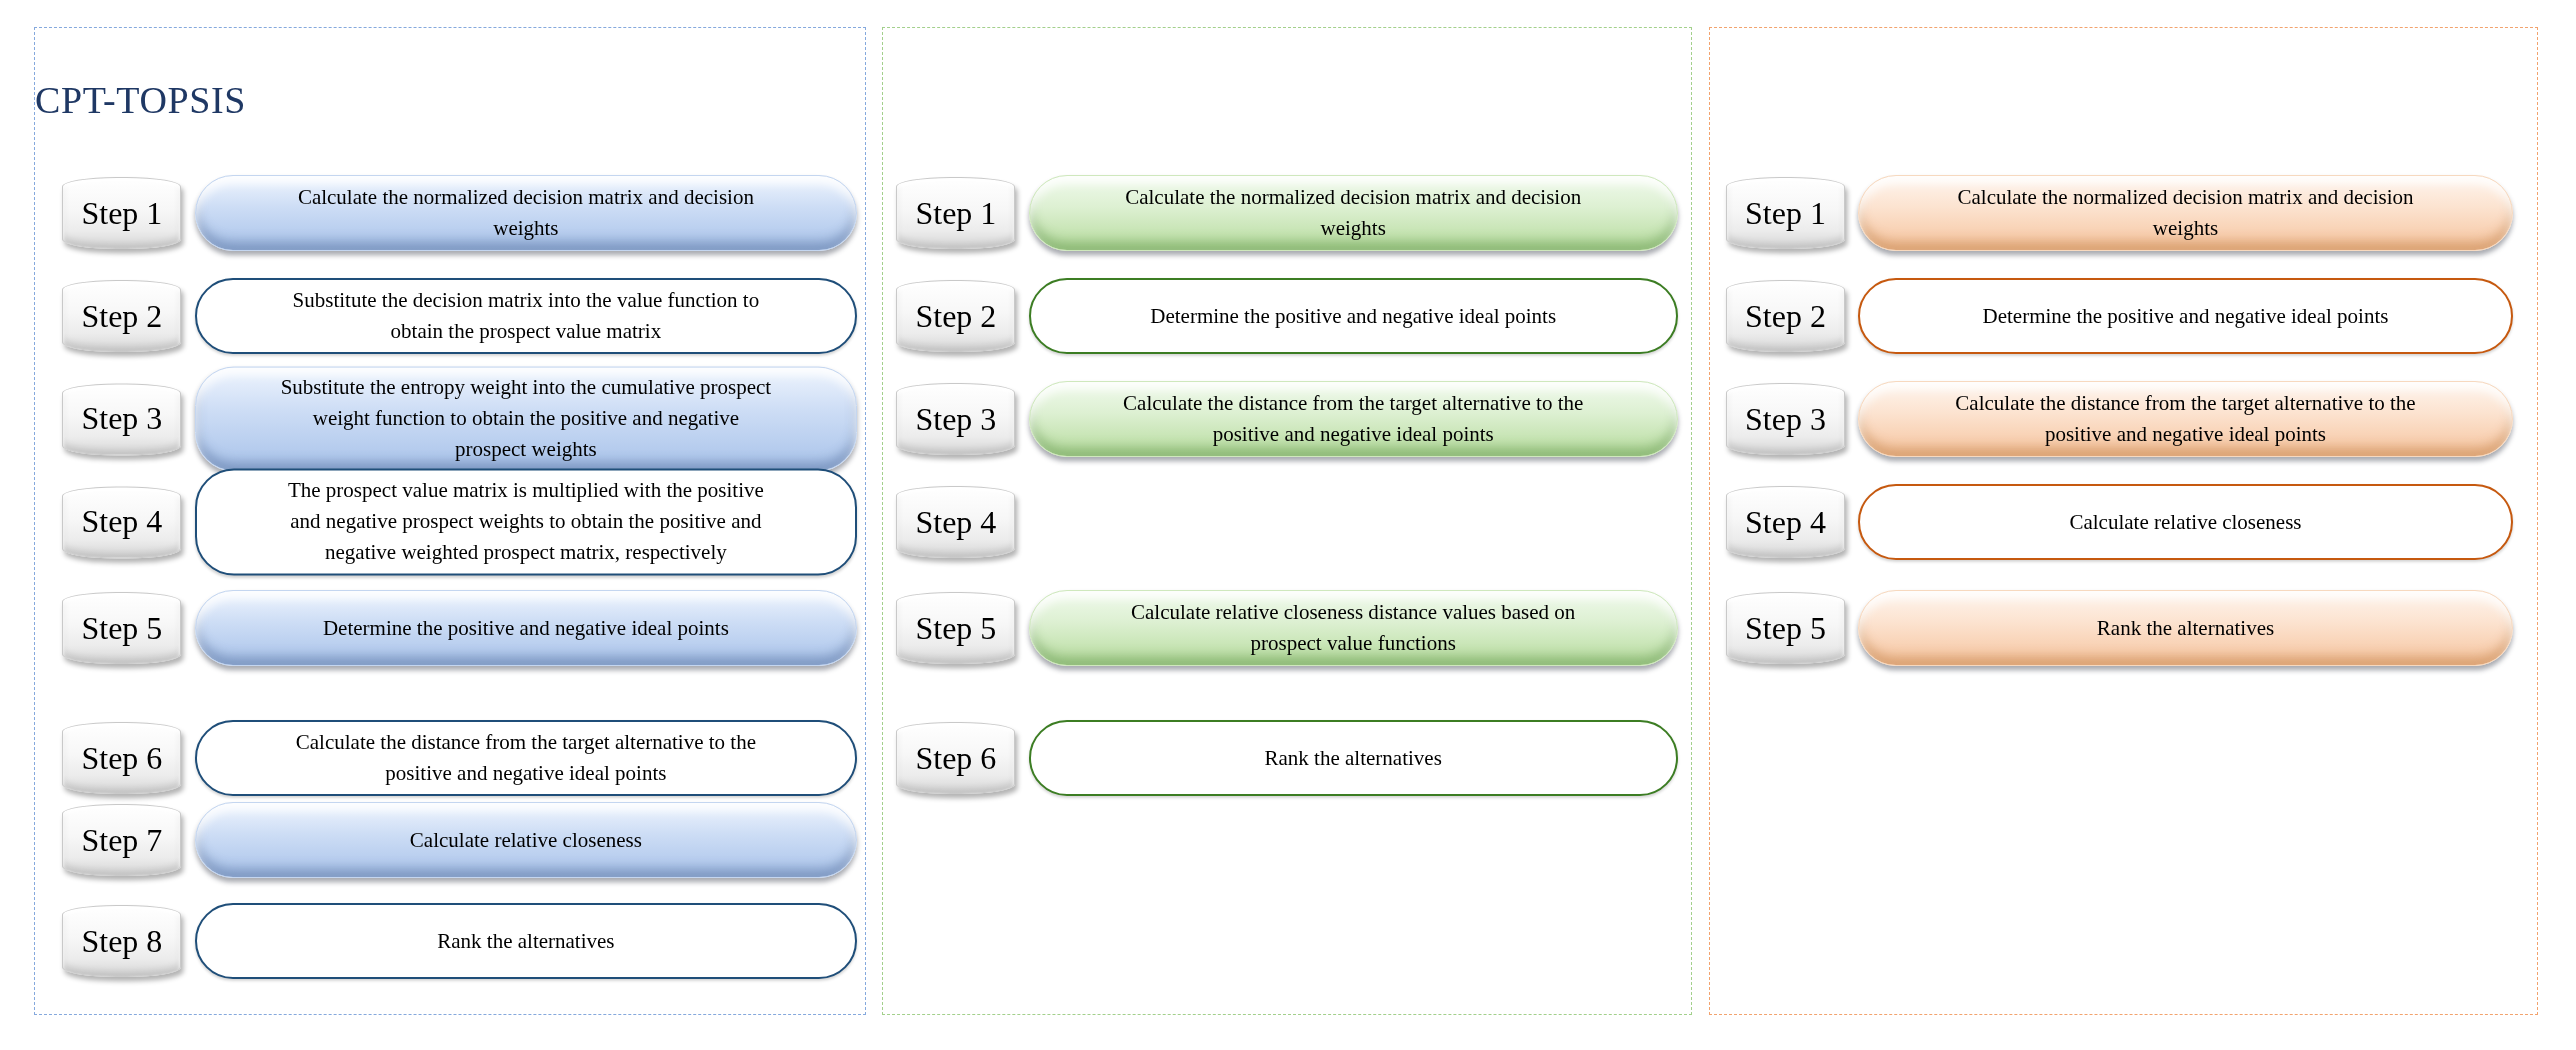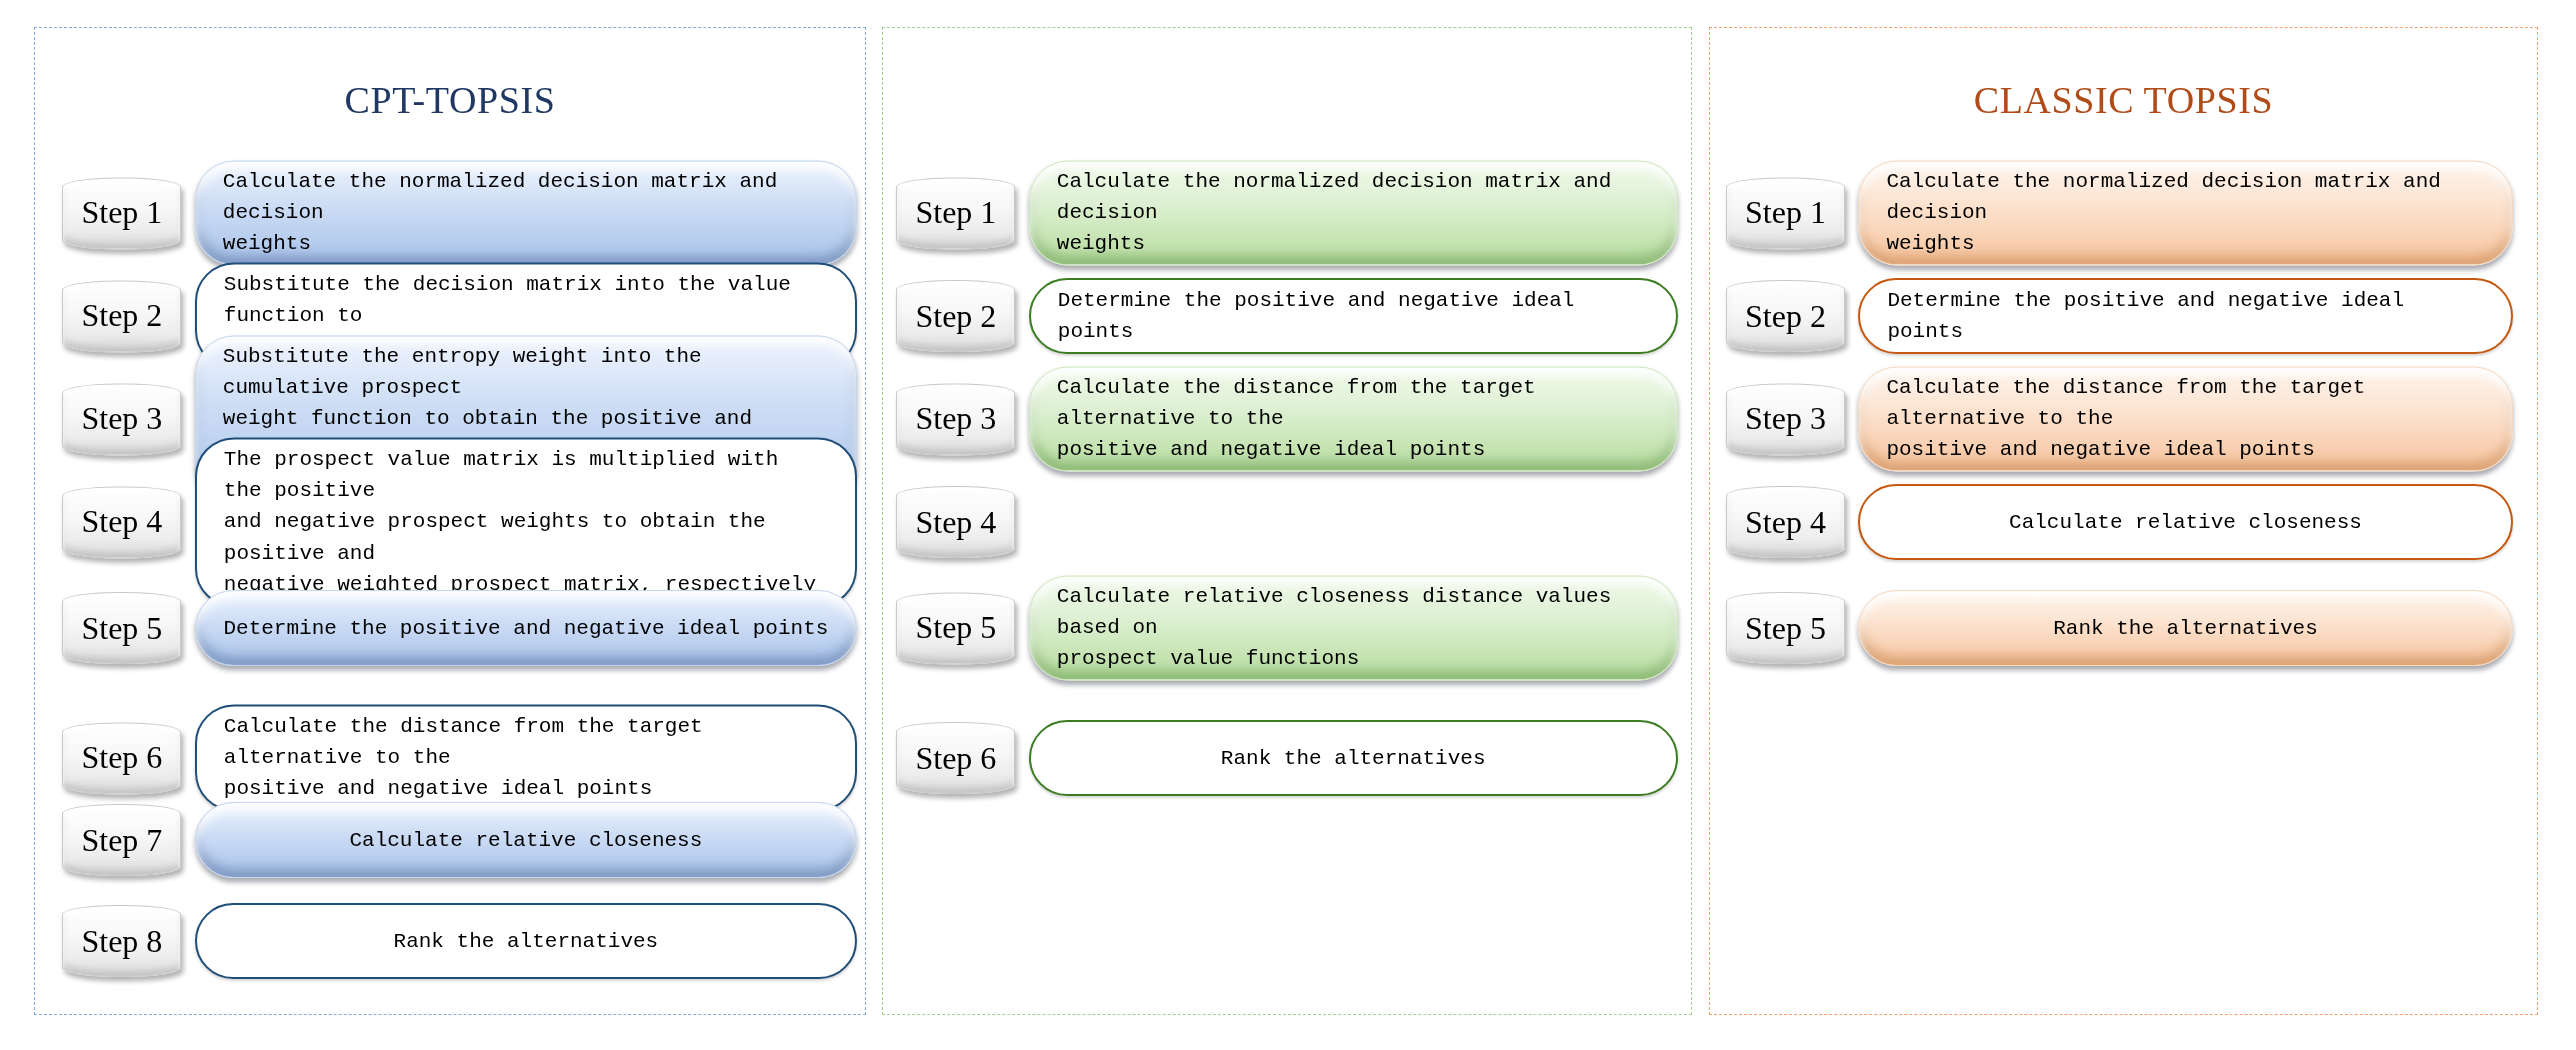--- a/index.html
+++ b/index.html
@@ -16,21 +16,21 @@
     border:1.8px dashed var(--dash,#999);
     box-sizing:border-box;
     background:#ffffff;
   }
   .panel.c1{left:34px;width:832px;}
   .panel.c2{left:882px;width:810px;}
   .panel.c3{left:1709px;width:829px;}
   .title{
     position:absolute;
     top:50px;left:0;right:0;
-    text-align:center;
+    text-align:left;
     font-size:38px;
     letter-spacing:0.6px;
     color:var(--title-color,#222);
     white-space:nowrap;
   }
   .row{
     position:absolute;
     left:0;right:0;
     display:flex;
     align-items:center;
@@ -59,23 +59,22 @@
     min-height:76px;
     display:flex;align-items:center;justify-content:center;
     border-radius:39px;
     box-sizing:border-box;
     padding:4.9px 27px;
   }
   .pill .txt{
     font-size:21px;
     line-height:1.48;
     color:#000;
-    text-align:left;
+    text-align:center;
     white-space:pre-line;
-    font-family:Liberation Mono, monospace;
   }
   .pill.filled{
     background:linear-gradient(180deg,var(--fill-top) 0%,var(--fill-mid) 42%,var(--fill-bot) 100%);
     border:1.2px solid var(--fill-border);
     box-shadow:
       inset 0 7.3px 9.7px rgba(255,255,255,0.9),
       inset 0 -8.5px 11px var(--rim),
       0 4.3px 5.5px rgba(40,45,60,0.40);
   }
   .pill.outline{
@@ -183,21 +182,20 @@
     </div>
     <div class="row r6">
       <div class="tab">Step 6</div>
       <div class="pill outline">
           <span class="txt">Rank the alternatives</span>
         </div>
     </div>
   </div>
 
   <div class="panel c3" style="--title-color: #b04c19; --dash: #f2a36e; --outline: #c6590f; --fill-top: #fef5ee; --fill-mid: #fce3d0; --fill-bot: #f6c49e; --fill-border: #f7d9bf; --rim: #a9611f59;">
-    <div class="title">CLASSIC TOPSIS</div>
 
     <div class="row r1">
       <div class="tab">Step 1</div>
       <div class="pill filled">
           <span class="txt">Calculate the normalized decision matrix and decision
 weights</span>
         </div>
     </div>
     <div class="row r2">
       <div class="tab">Step 2</div>

